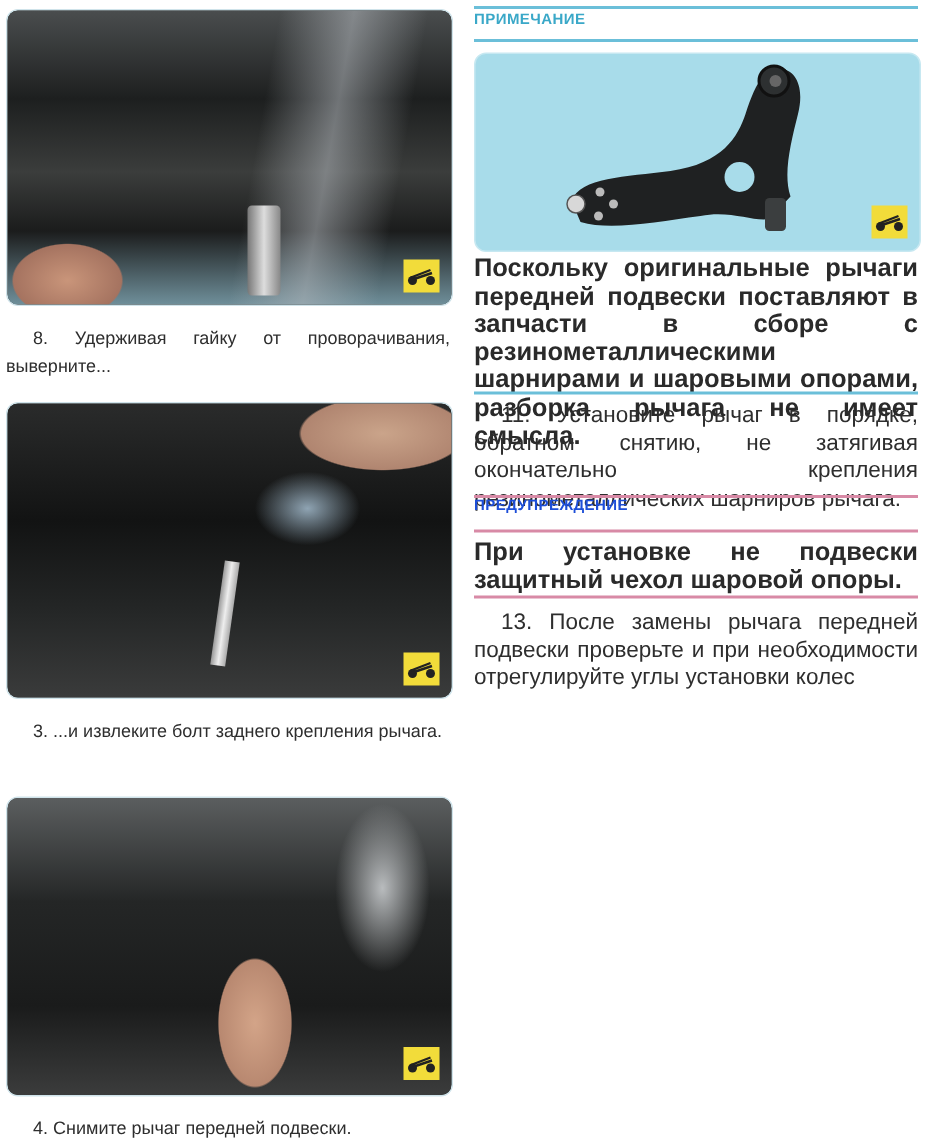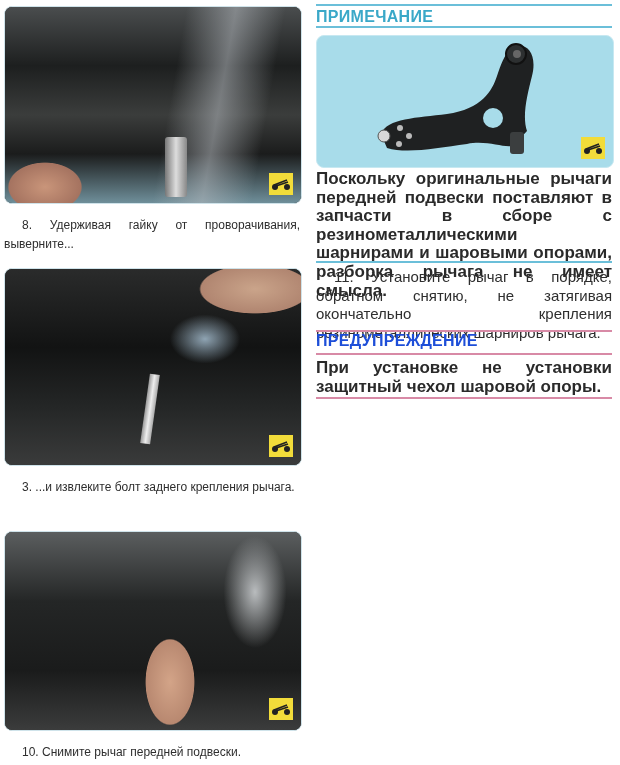--- a/index.html
+++ b/index.html
@@ -20,21 +20,21 @@
   }
   .caption {
     position: absolute; font-size: 12px; line-height: 18.5px; color: #2e2e2e;
     text-align: justify;
   }
   .caption .first { text-indent: 18px; display: block; }
   .rule { position: absolute; height: 2px; }
   .blue-rule { background: #6bbfd9; }
   .pink-rule { background: #d88aa6; }
   .heading {
-    position: absolute; font-weight: bold; font-size: 16px; letter-spacing: 0.3px;
+    position: absolute; font-weight: bold; font-size: 10px; letter-spacing: 0.3px;
   }
   .note-text, .warn-text {
     position: absolute; font-weight: bold; font-size: 17px; line-height: 18.6px;
     color: #2a2a2a; text-align: justify;
   }
   .body-text {
     position: absolute; font-size: 15px; line-height: 18.6px; color: #2e2e2e; text-align: justify;
   }
   .para { text-indent: 18px; margin: 0; }
   .para.noindent { text-indent: 0; }
@@ -88,21 +88,21 @@
   <div class="icon-badge" style="right:8px;bottom:10px;">
     <svg width="20" height="14" viewBox="0 0 20 14">
         <circle cx="4" cy="10" r="3" fill="#222"></circle>
         <circle cx="16" cy="10" r="3" fill="#222"></circle>
         <path d="M3 8 L16 3 M5 9 L17 5" stroke="#222" stroke-width="1.6"></path>
       </svg>
   </div>
 </div>
 
 <div class="caption" style="left:4px;top:743px;width:296px;">
-  <span class="first">10. Снимите рычаг передней подвески.</span>
+  <span class="first">4. Снимите рычаг передней подвески.</span>
 </div>
 
 <div class="rule blue-rule" style="left:316px;top:4px;width:296px;"></div>
 <div class="heading" style="left:316px;top:8px;color:#3aa8c8;">ПРИМЕЧАНИЕ</div>
 <div class="rule blue-rule" style="left:316px;top:26px;width:296px;"></div>
 
 <div class="photo" style="left:316px;top:35px;width:296px;height:131px;background:#a8dcea;border-color:#c7e8f1;">
   <svg width="296" height="131" viewBox="0 0 296 131" style="position:absolute;left:0;top:0;">
     <path d="M64 98 C70 82 100 82 130 78 C165 73 175 55 180 40 C185 25 190 12 200 10 C212 8 220 20 215 40 C210 60 205 80 210 95 L196 110 C185 112 170 104 150 108 C120 112 90 118 70 112 Z" fill="#1f2122"></path>
     <circle cx="199" cy="18" r="10" fill="#2d3031" stroke="#111" stroke-width="2"></circle>
@@ -126,17 +126,18 @@
 <div class="note-text" style="left:316px;top:170px;width:296px;">Поскольку оригинальные рычаги передней подвески поставляют в запчасти в сборе с резинометаллическими шарнирами и шаровыми опорами, разборка рычага не имеет смысла.</div>
 <div class="rule blue-rule" style="left:316px;top:261px;width:296px;"></div>
 
 <div class="body-text" style="left:316px;top:268px;width:296px;">
   <p class="para">11. Установите рычаг в порядке, обратном снятию, не затягивая окончательно крепления резинометаллических шарниров рычага.</p>
 </div>
 
 <div class="rule pink-rule" style="left:316px;top:330px;width:296px;"></div>
 <div class="heading" style="left:316px;top:332px;color:#1d4ed8;">ПРЕДУПРЕЖДЕНИЕ</div>
 <div class="rule pink-rule" style="left:316px;top:353px;width:296px;"></div>
-<div class="warn-text" style="left:316px;top:359px;width:296px;">При установке не установки защитный чехол шаровой опоры.</div>
+<div class="warn-text" style="left:316px;top:359px;width:296px;">При установке не подвески защитный чехол шаровой опоры.</div>
 <div class="rule pink-rule" style="left:316px;top:397px;width:296px;"></div>
 
 <div class="body-text" style="left:316px;top:406px;width:296px;">
+  <p class="para">13. После замены рычага передней подвески проверьте и при необходимости отрегулируйте углы установки колес</p>
 </div>
 
 </body></html>

